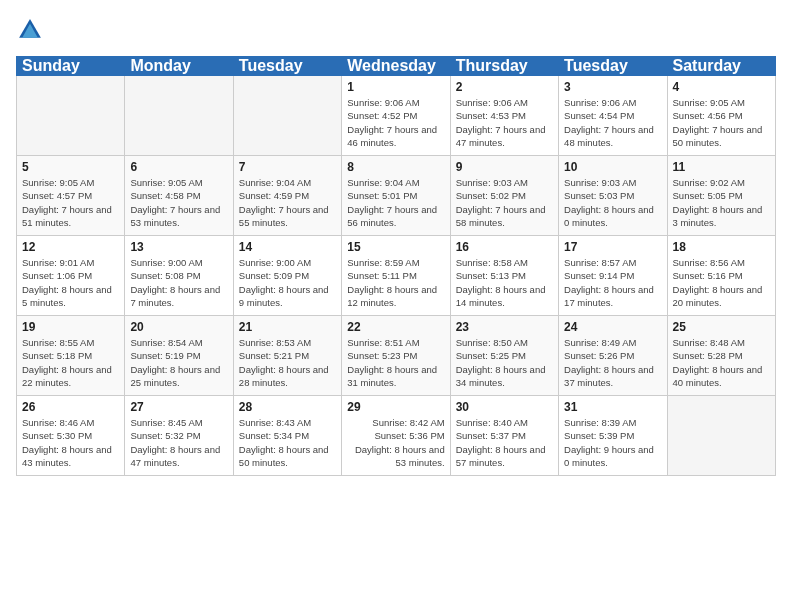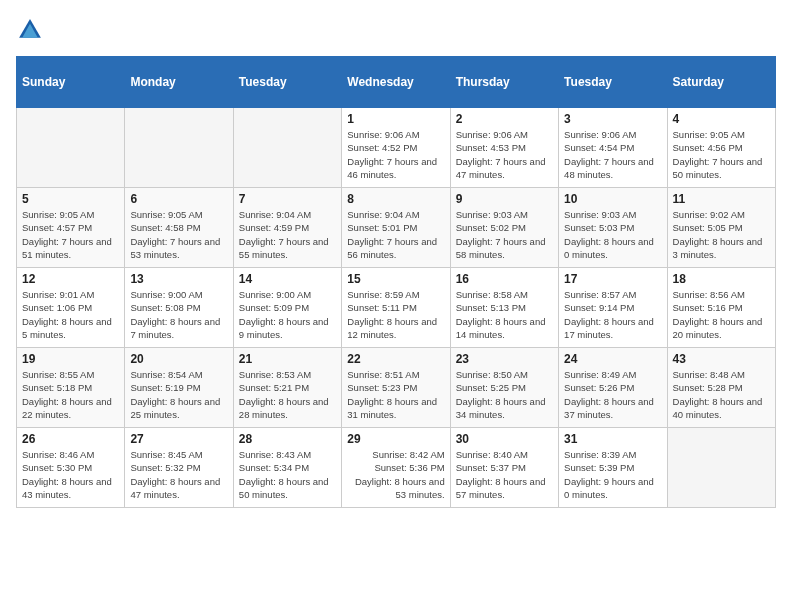--- a/index.html
+++ b/index.html
@@ -48,22 +48,22 @@
     }
     table {
       width: 100%;
       border-collapse: collapse;
       font-size: 11px;
     }
     thead tr th {
       background-color: #2a6db5;
       color: #fff;
       text-align: left;
-      padding: 18px 5px;
-      font-size: 12px;
+      padding: 0 5px;
+      font-size: 16px;
       border: 1px solid #2a6db5;
     }
     tbody tr td {
       border: 1px solid #ccc;
       vertical-align: top;
       padding: 4px 5px;
       width: calc(100%/7);
       min-height: 80px;
       height: 80px;
       color: #333;
@@ -268,21 +268,21 @@
 Sunset: 5:25 PM
 Daylight: 8 hours and 34 minutes.</div>
         </td>
         <td>
           <div class="day-num">24</div>
           <div class="day-info" style="white-space: pre-line;">Sunrise: 8:49 AM
 Sunset: 5:26 PM
 Daylight: 8 hours and 37 minutes.</div>
         </td>
         <td>
-          <div class="day-num">43</div>
+          <div class="day-num">25</div>
           <div class="day-info" style="white-space: pre-line;">Sunrise: 8:48 AM
 Sunset: 5:28 PM
 Daylight: 8 hours and 40 minutes.</div>
         </td>
       </tr>
       <tr>
         <td>
           <div class="day-num">26</div>
           <div class="day-info" style="white-space: pre-line;">Sunrise: 8:46 AM
 Sunset: 5:30 PM

